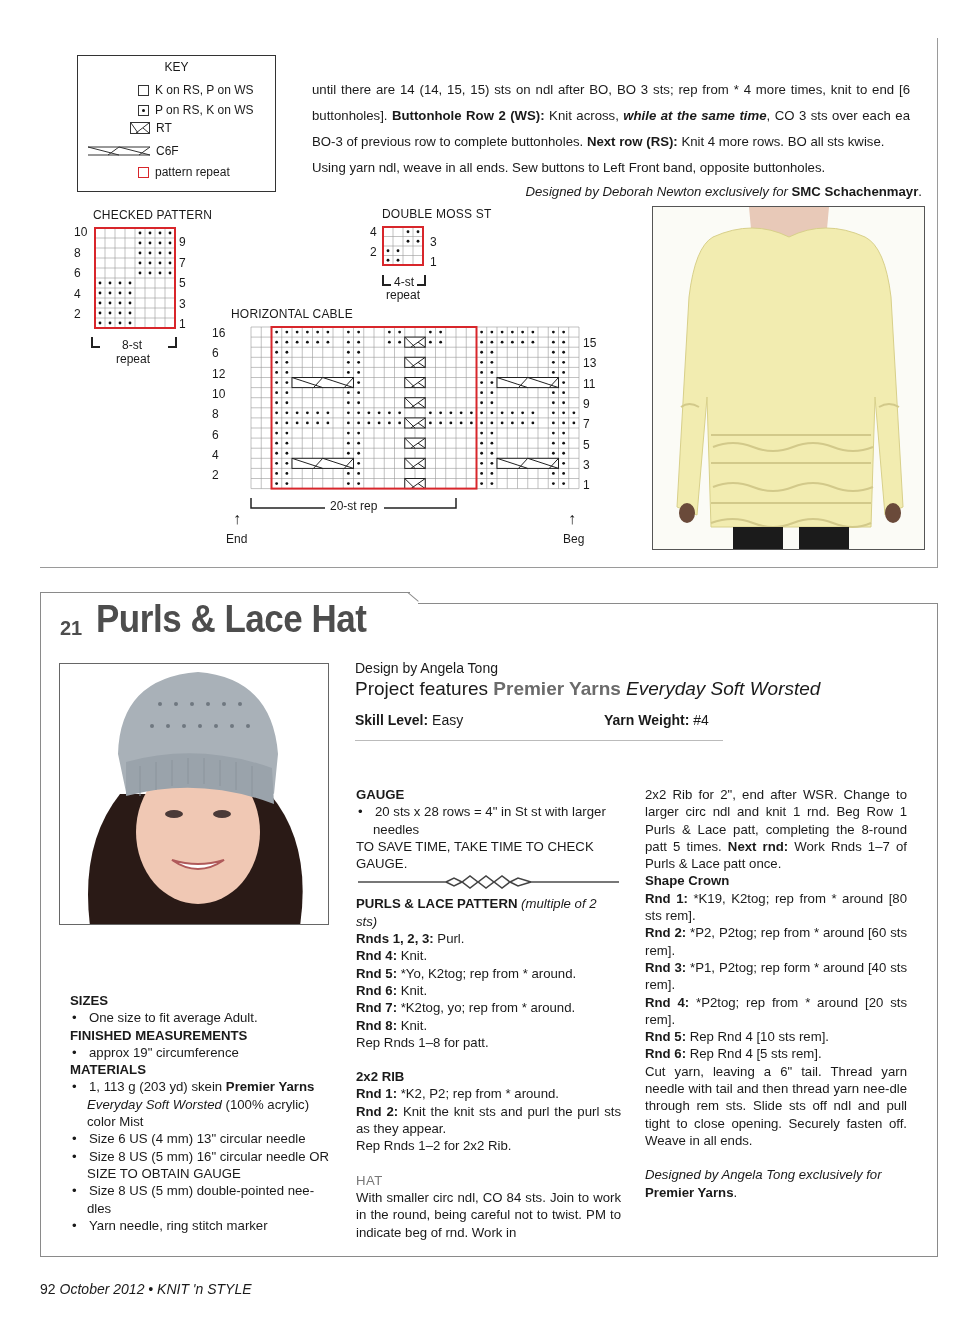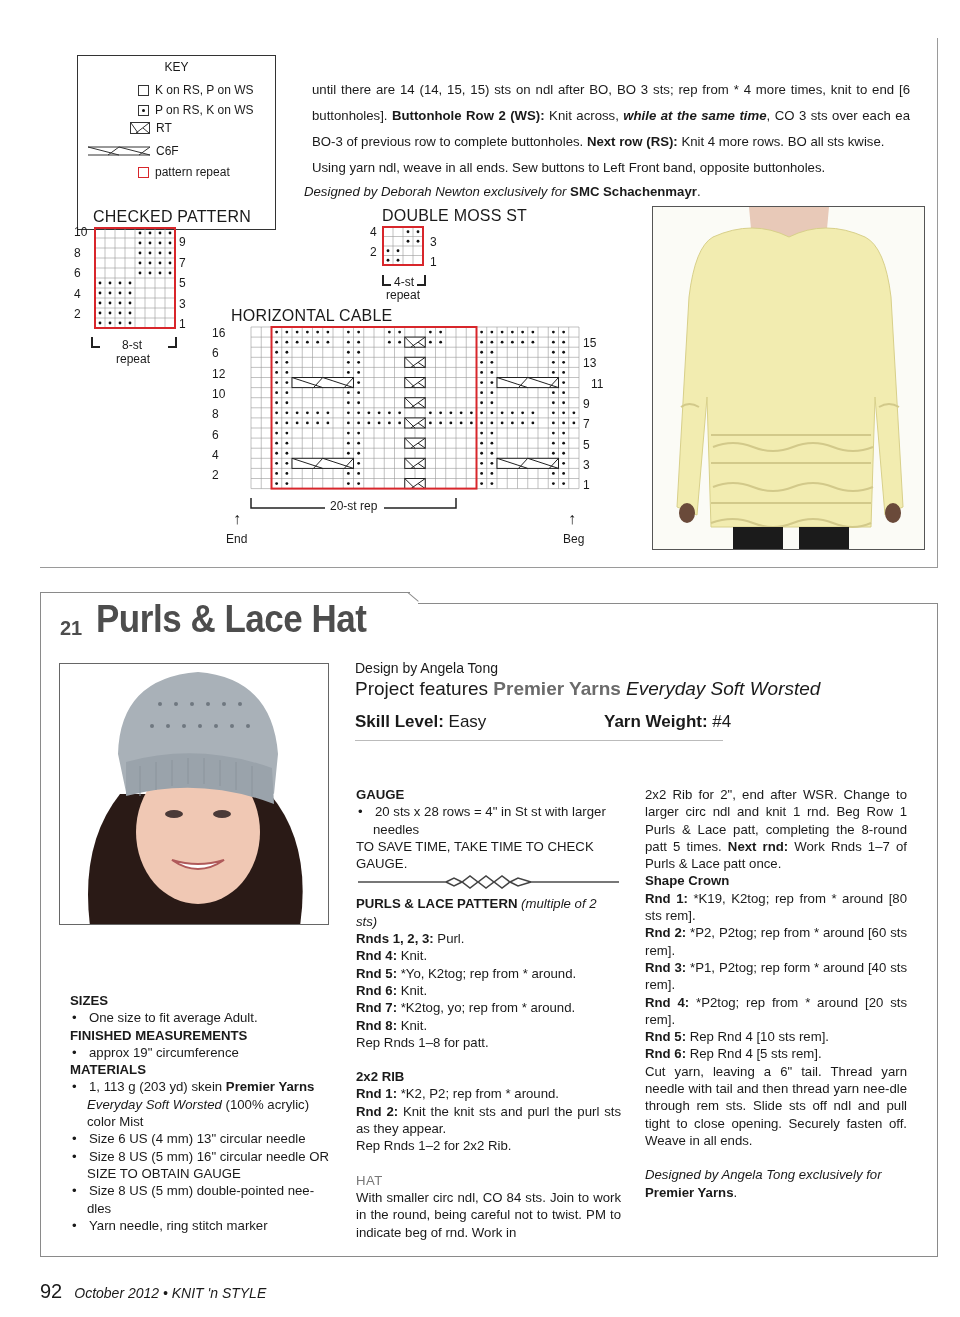--- a/index.html
+++ b/index.html
@@ -6,57 +6,57 @@
   body { margin: 0; background: #ffffff; }
   .page {
     position: relative; width: 960px; height: 1317px; background: #fff;
     font-family: "Liberation Sans", sans-serif; color: #1a1a1a; overflow: hidden;
   }
   .top-frame {
     position: absolute; left: 40px; top: 38px; width: 898px; height: 530px;
     border-right: 1px solid #9a9a9a; border-bottom: 1px solid #9a9a9a;
   }
   .key-box {
-    position: absolute; left: 77px; top: 55px; width: 199px; height: 175px;
+    position: absolute; left: 77px; top: 55px; width: 199px; height: 137px;
     border: 1px solid #333; font-size: 12px;
   }
   .key-title { position: absolute; left: 0; top: 4px; width: 100%; text-align: center; font-size: 12px; }
   .key-row { position: absolute; display: flex; align-items: center; gap: 6px; font-size: 12px; }
   .key-sym { display: inline-block; width: 11px; height: 11px; border: 1px solid #333; position: relative; }
   .key-sym.dot::after { content: ""; position: absolute; left: 3px; top: 3px; width: 3px; height: 3px; background: #111; border-radius: 50%; }
   .key-sym.red { border: 1.5px solid #d8262b; }
   .prose { position: absolute; font-size: 13.2px; line-height: 26px; text-align: justify; }
-  .chart-title { position: absolute; font-size: 16px; letter-spacing: 0.2px; }
+  .chart-title { position: absolute; font-size: 12px; letter-spacing: 0.2px; }
   .num { position: absolute; font-size: 12px; }
   .photo { position: absolute; border: 1px solid #555; overflow: hidden; }
   .bottom-frame {
     position: absolute; left: 40px; top: 603px; width: 898px; height: 654px;
     border-left: 1px solid #8a8a8a; border-right: 1px solid #8a8a8a; border-bottom: 1px solid #8a8a8a;
   }
   .tab-top { position: absolute; left: 40px; top: 592px; width: 370px; height: 1px; background: #8a8a8a; }
   .tab-slope { position: absolute; left: 408px; top: 592px; width: 14px; height: 1px; background: #8a8a8a; transform-origin: 0 0; transform: rotate(40deg); }
   .tab-line { position: absolute; left: 418px; top: 603px; width: 520px; height: 1px; background: #8a8a8a; }
   .bottom-frame-leftcap { position: absolute; left: 40px; top: 592px; width: 1px; height: 12px; background: #8a8a8a; }
   .pattern-num { position: absolute; left: 60px; top: 617px; font-size: 20px; font-weight: bold; color: #4d4d4d; }
   .pattern-title { position: absolute; left: 96px; top: 598px; font-size: 38px; font-weight: bold; color: #4d4d4d; letter-spacing: -0.5px; transform: scaleX(0.92); transform-origin: left center; }
   .designer { position: absolute; left: 355px; top: 660px; font-size: 14px; }
   .features { position: absolute; left: 355px; top: 678px; font-size: 19px; }
   .features .brand { color: #6b6b6b; font-weight: bold; }
   .features .prod { font-style: italic; }
-  .meta { position: absolute; top: 712px; font-size: 17px; text-align: right; }
+  .meta { position: absolute; top: 712px; font-size: 14px; text-align: right; }
   .meta b { font-weight: bold; }
   .meta-rule { position: absolute; left: 355px; top: 740px; width: 368px; height: 1px; background: #bbb; }
   .col { position: absolute; font-size: 13.2px; line-height: 17.3px; }
   .col .h { font-weight: bold; }
   .col .bul { padding-left: 17px; text-indent: -17px; }
   .col .bul::before { content: "•"; display: inline-block; width: 17px; text-indent: 0; text-align: left; padding-left: 2px; }
   .just { text-align: justify; }
   .hat-sec { color: #777; font-weight: normal; letter-spacing: 0.5px; }
   .footer { position: absolute; left: 40px; top: 1280px; font-size: 15px; }
-  .footer .pg { font-size: 20px; margin-right: 12px; }
+  .footer .pg { font-size: 14px; margin-right: 4px; }
   .footer .mag { font-style: italic; font-size: 14px; }
 </style>
 </head>
 <body>
 
 <div class="page">
 
   <div class="top-frame"></div>
 
   <div class="key-box">
@@ -92,21 +92,21 @@
     <div class="key-row" style="left:60px;top:109px">
       <span class="key-sym red"></span>
       <span>pattern repeat</span>
     </div>
   </div>
 
   <div class="prose" style="left:312px;top:77px;width:598px">
     <span>until there are 14 (14, 15, 15) sts on ndl after BO, BO 3 sts; rep from * 4 more times, knit to end [6 buttonholes]. </span><b>Buttonhole Row 2 (WS):</b><span> Knit across, </span><b><i>while at the same time</i></b><span>, CO 3 sts over each ea BO-3 of previous row to complete buttonholes. </span><b>Next row (RS):</b><span> Knit 4 more rows. BO all sts kwise.</span>
     <div style="text-align:left">Using yarn ndl, weave in all ends. Sew buttons to Left Front band, opposite buttonholes.</div>
   </div>
-  <div class="prose" style="left:304px;top:179px;width:598px;text-align:left">
+  <div class="prose" style="left:324px;top:179px;width:598px;text-align:right">
     <i>Designed by Deborah Newton exclusively for </i><b>SMC Schachenmayr</b><span>.</span>
   </div>
 
   <div class="chart-title" style="left:93px;top:208px">CHECKED PATTERN</div>
   <div id="checked-nums"></div>
   <svg style="position:absolute;left:93px;top:226px" width="84" height="104" id="checked-svg">
       <line x1="2" y1="2" x2="2" y2="102" stroke="#999" stroke-width="0.6"></line>
       <line x1="12" y1="2" x2="12" y2="102" stroke="#999" stroke-width="0.6"></line>
       <line x1="22" y1="2" x2="22" y2="102" stroke="#999" stroke-width="0.6"></line>
       <line x1="32" y1="2" x2="32" y2="102" stroke="#999" stroke-width="0.6"></line>
@@ -666,20 +666,20 @@
       <div class="num" style="left: 212px; top: 326px;">16</div>
       <div class="num" style="left: 212px; top: 346.3px;">6</div>
       <div class="num" style="left: 212px; top: 366.6px;">12</div>
       <div class="num" style="left: 212px; top: 386.9px;">10</div>
       <div class="num" style="left: 212px; top: 407.2px;">8</div>
       <div class="num" style="left: 212px; top: 427.5px;">6</div>
       <div class="num" style="left: 212px; top: 447.8px;">4</div>
       <div class="num" style="left: 212px; top: 468.1px;">2</div>
       <div class="num" style="left: 583px; top: 336px;">15</div>
       <div class="num" style="left: 583px; top: 356.3px;">13</div>
-      <div class="num" style="left: 583px; top: 376.6px; margin-left: 8px;">11</div>
+      <div class="num" style="left: 583px; top: 376.6px;">11</div>
       <div class="num" style="left: 583px; top: 396.9px;">9</div>
       <div class="num" style="left: 583px; top: 417.2px;">7</div>
       <div class="num" style="left: 583px; top: 437.5px;">5</div>
       <div class="num" style="left: 583px; top: 457.8px;">3</div>
       <div class="num" style="left: 583px; top: 478.1px;">1</div>
     </div>
 </div>
 
 </body></html>

